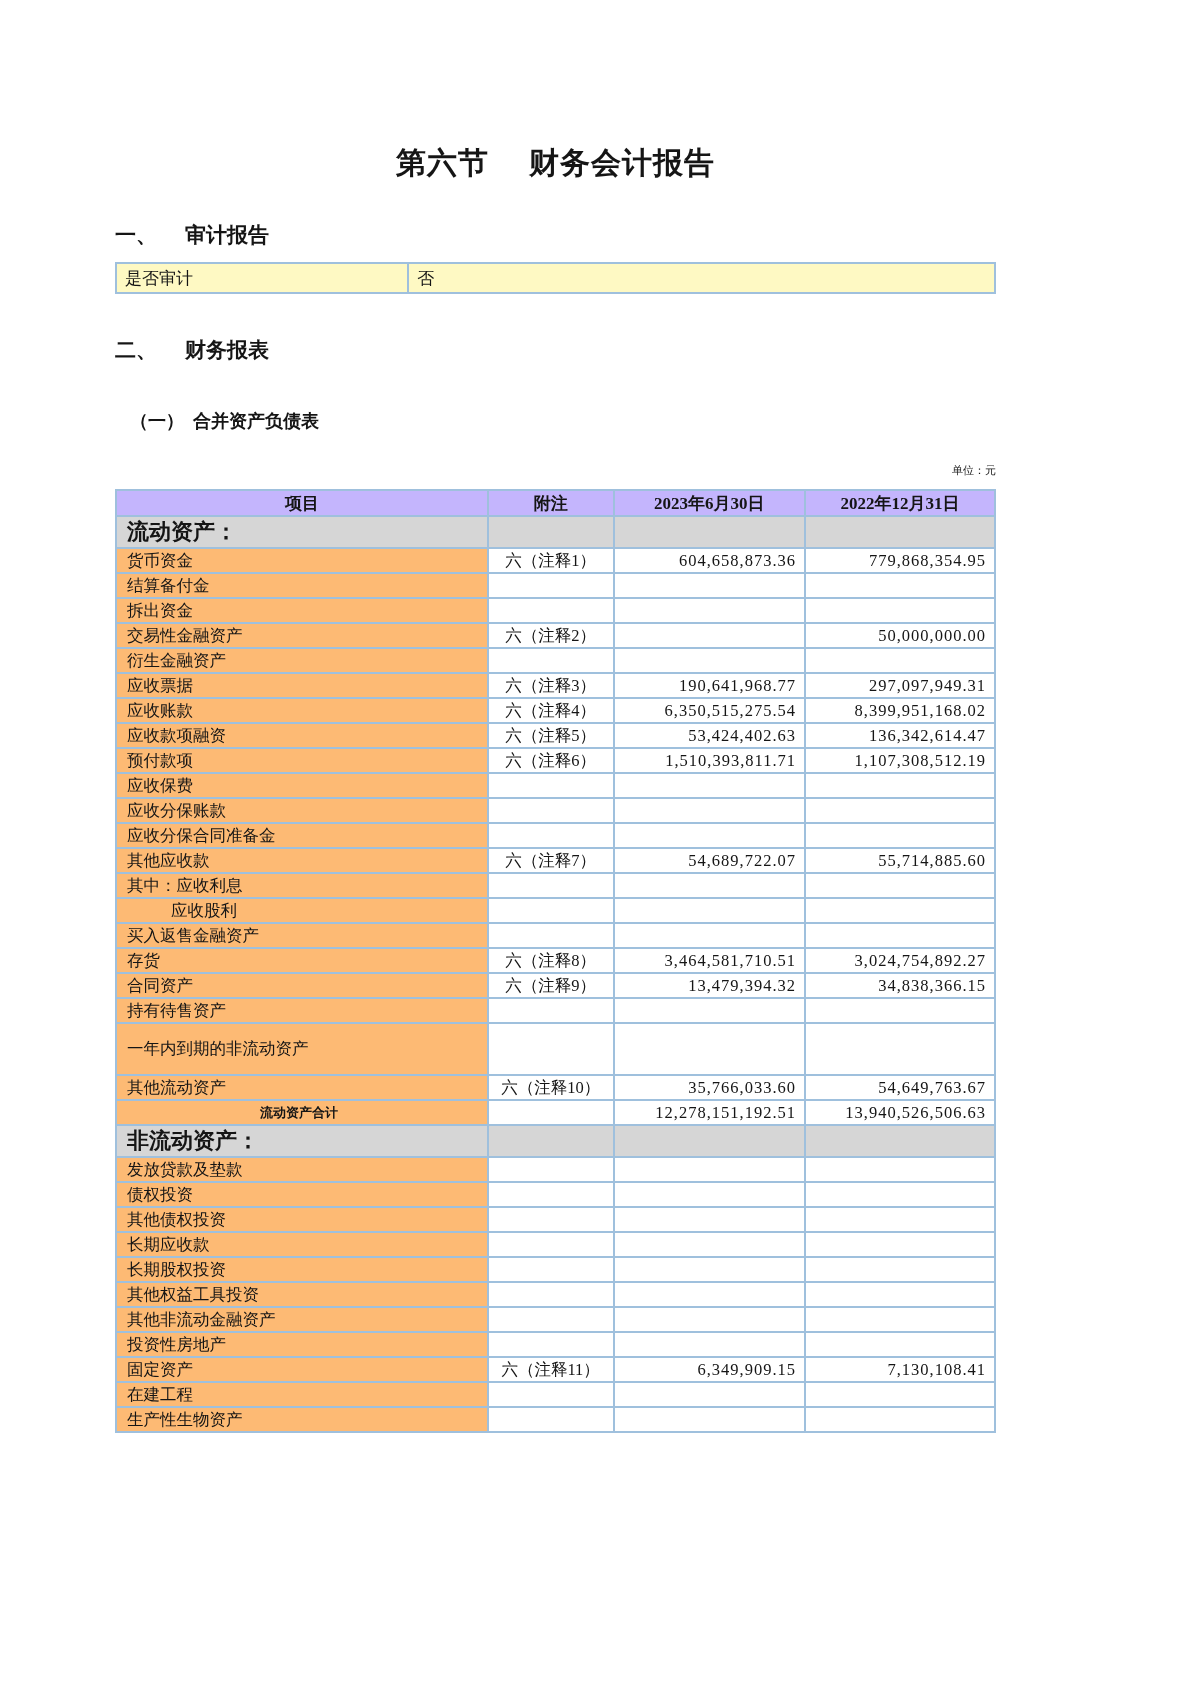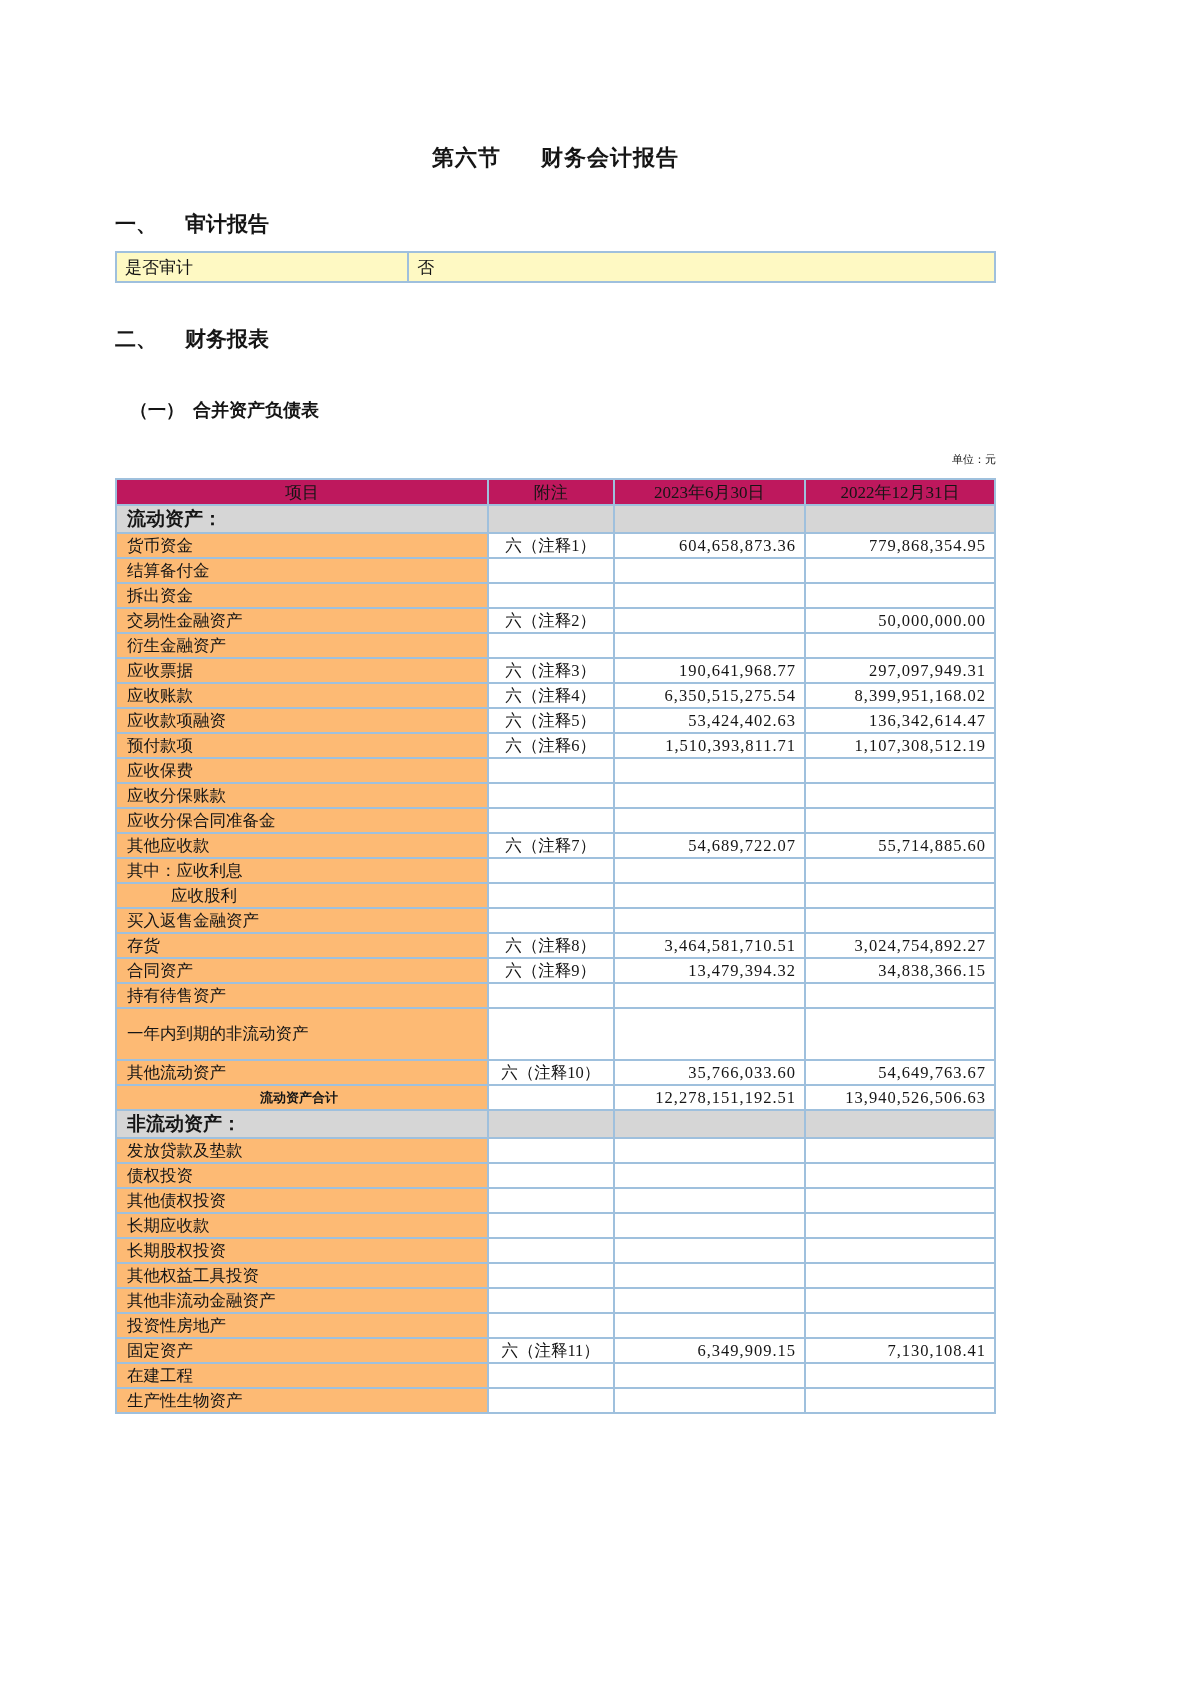--- a/index.html
+++ b/index.html
@@ -5,21 +5,21 @@
   html,body{margin:0;padding:0;}
   body{
     width:1200px;height:1697px;background:#ffffff;overflow:hidden;
     font-family:"Liberation Serif","DejaVu Serif",serif;color:#151515;
     -webkit-font-smoothing:antialiased;
   }
   .content{margin-left:115px;width:881px;}
   .doc-title{
     margin:0;padding-top:143px;text-align:center;
     font-family:"Liberation Sans","DejaVu Sans",sans-serif;
-    font-weight:bold;font-size:22px;letter-spacing:1px;
+    font-weight:bold;font-size:30px;letter-spacing:1px;
   }
   .doc-title .gap{display:inline-block;width:40px;}
   .sec-head{
     display:flex;align-items:baseline;margin-top:37px;
     font-family:"Liberation Sans","DejaVu Sans",sans-serif;
     font-weight:bold;font-size:21px;
   }
   .sec-head .num{width:70px;flex:0 0 70px;}
   .sub-head{
     display:flex;align-items:baseline;margin-top:45px;
@@ -31,36 +31,36 @@
   td,th{border:2px solid #9fc0dd;overflow:hidden;white-space:nowrap;}
   
   .audit-table{margin-top:13px;}
   .audit-table td{height:28px;font-size:17px;padding:0 8px;background:#fef9c3;}
   .audit-table .c1{width:31.2%;}
   
   .unit-line{margin-top:30px;text-align:right;font-size:11px;height:22px;}
   
   .bs-table{margin-top:4px;}
   .bs-table th{
-    height:24px;background:#be185d;font-weight:normal;font-size:17px;
+    height:24px;background:#c4b5fd;font-weight:bold;font-size:17px;
     text-align:center;padding:0 4px;
   }
   .bs-table td{height:23px;font-size:16.5px;padding:0 6px;}
   .bs-table col.w1{width:42.3%;}
   .bs-table col.w2{width:14.3%;}
   .bs-table col.w3{width:21.8%;}
   .bs-table col.w4{width:21.6%;}
   .bs-table .c-item{background:#fdba74;text-align:left;padding-left:10px;}
   .bs-table .c-item.indent{padding-left:54px;}
   .bs-table .c-note{text-align:center;}
   .bs-table .c-num{text-align:right;padding-right:8px;letter-spacing:1px;}
   .bs-table tr.section td{
     background:#d6d6d6;
     font-family:"Liberation Sans","DejaVu Sans",sans-serif;
-    font-weight:bold;font-size:19px;
+    font-weight:bold;font-size:22px;
   }
   .bs-table tr.total .c-item{
     text-align:center;padding-left:0;
     font-family:"Liberation Sans","DejaVu Sans",sans-serif;
     font-weight:bold;font-size:13px;
   }
   .bs-table tr.tall td{height:50px;}
 </style>
 </head>
 <body>

